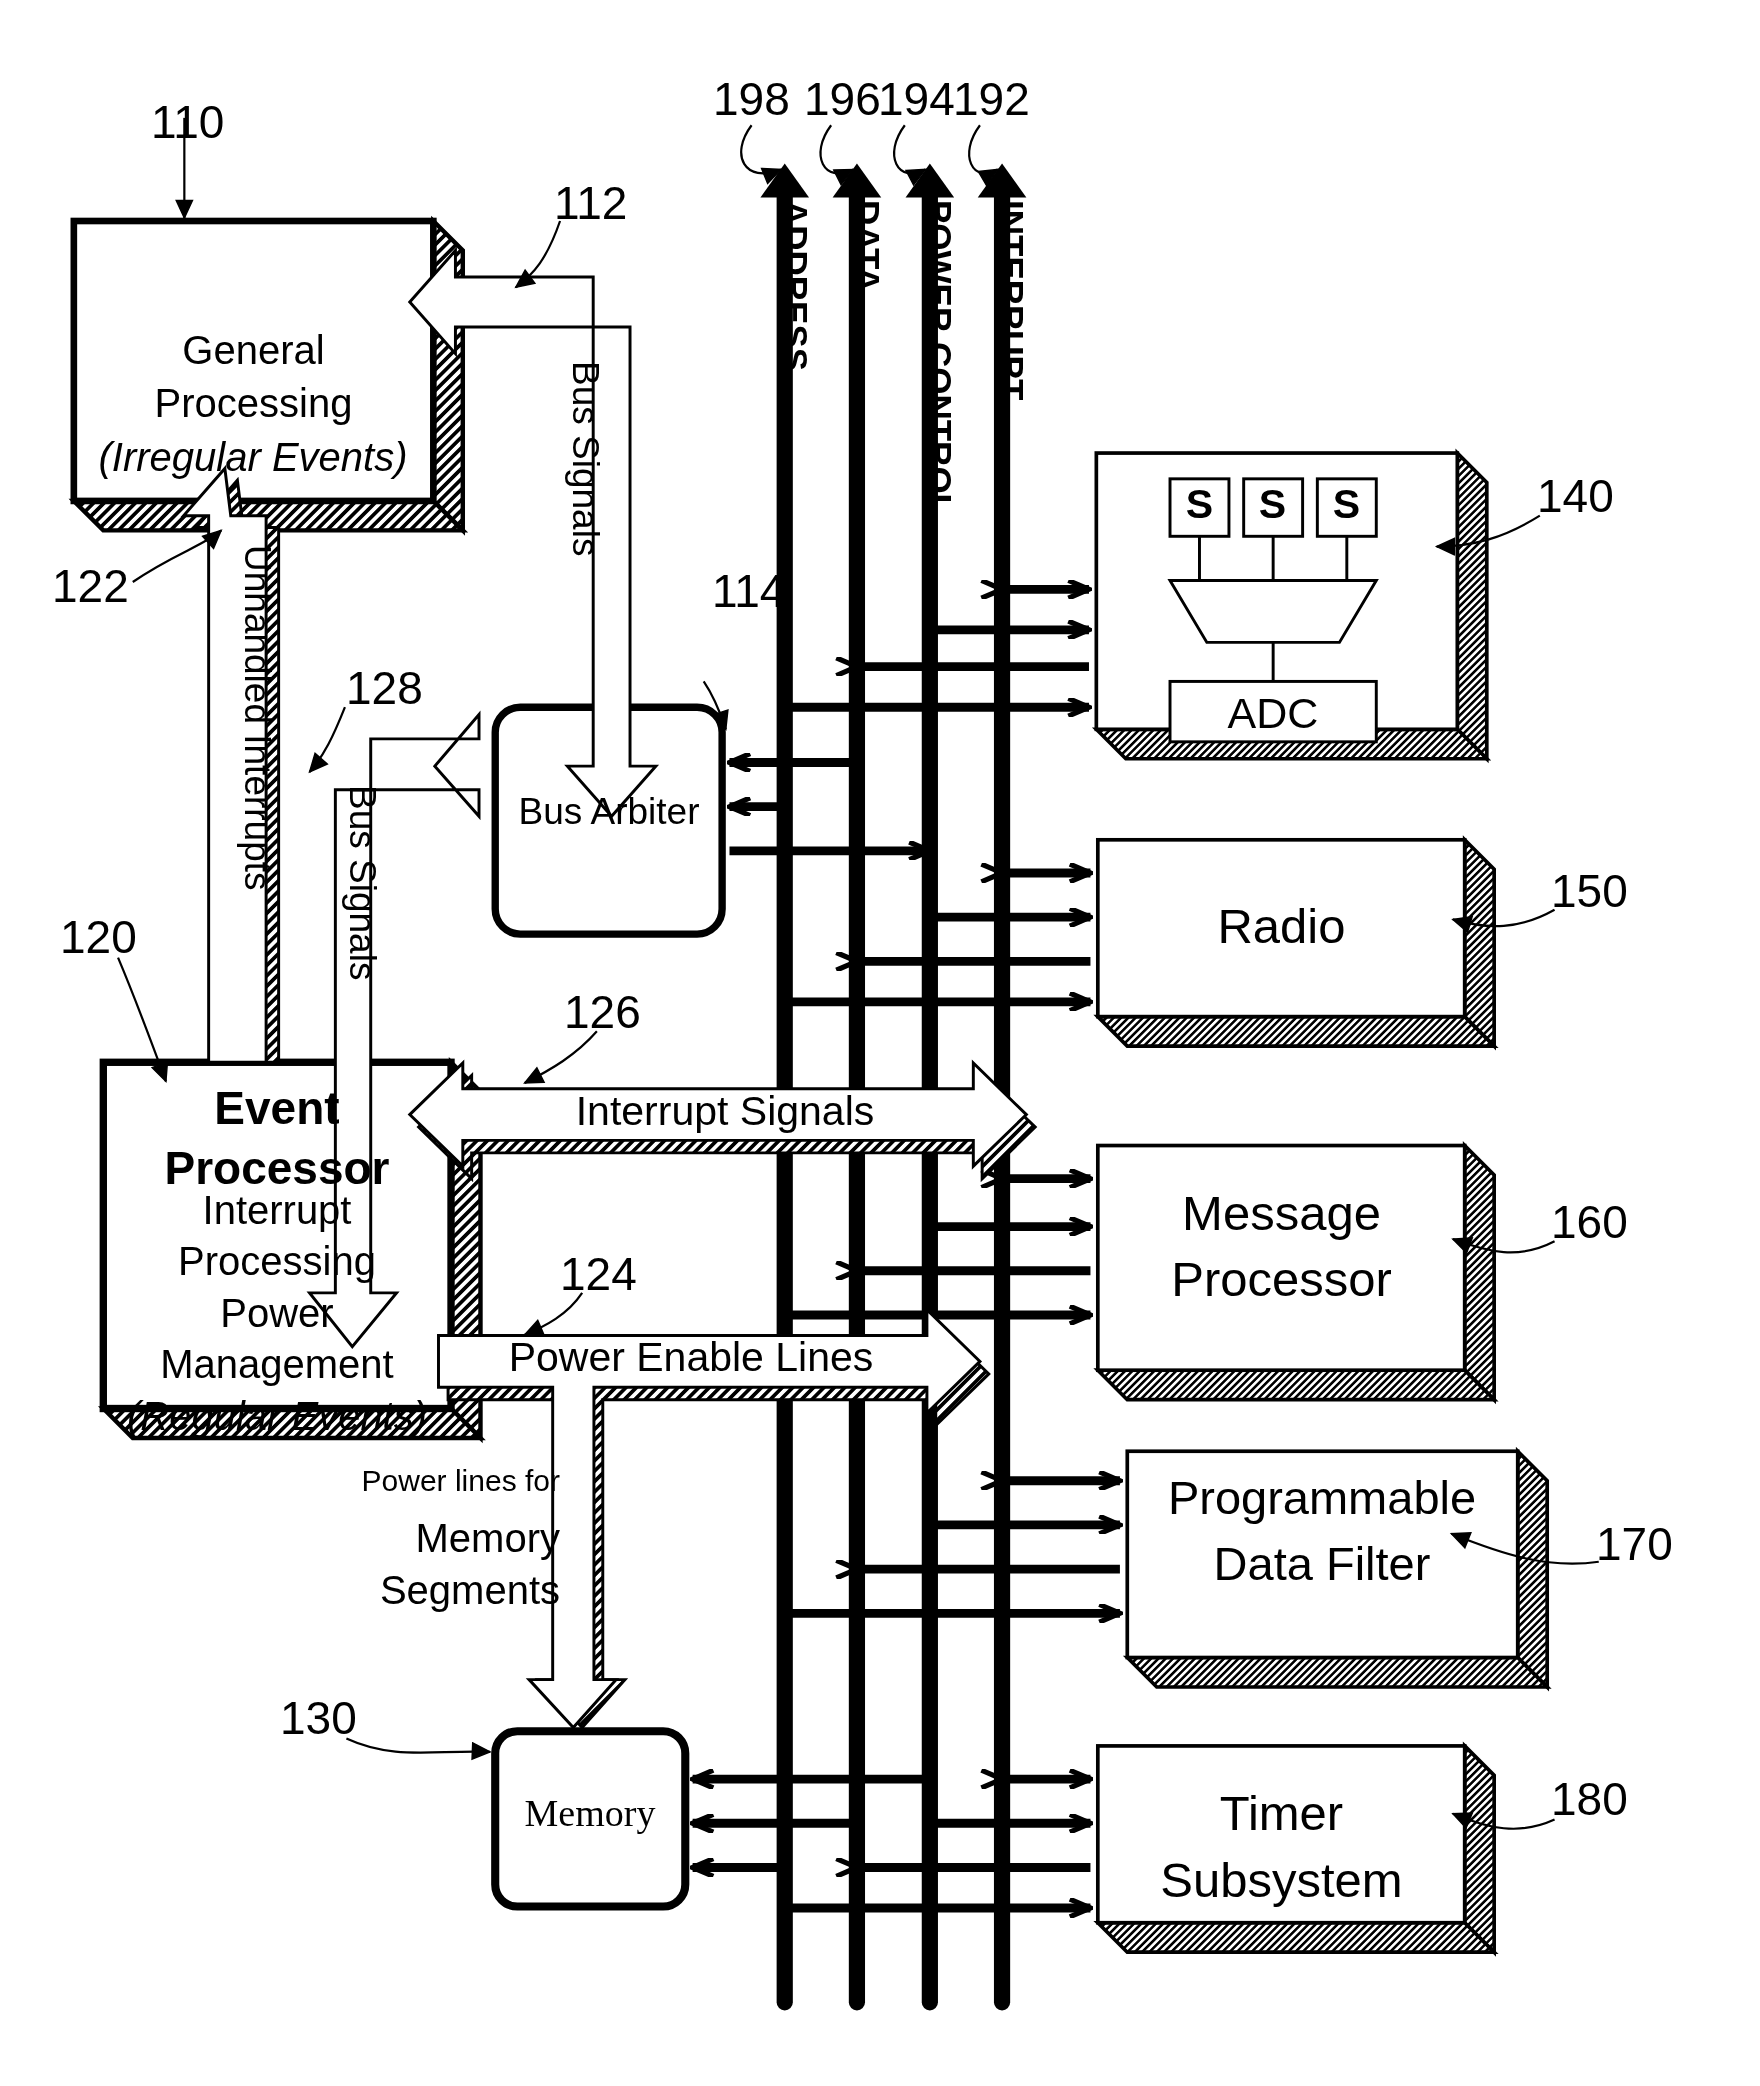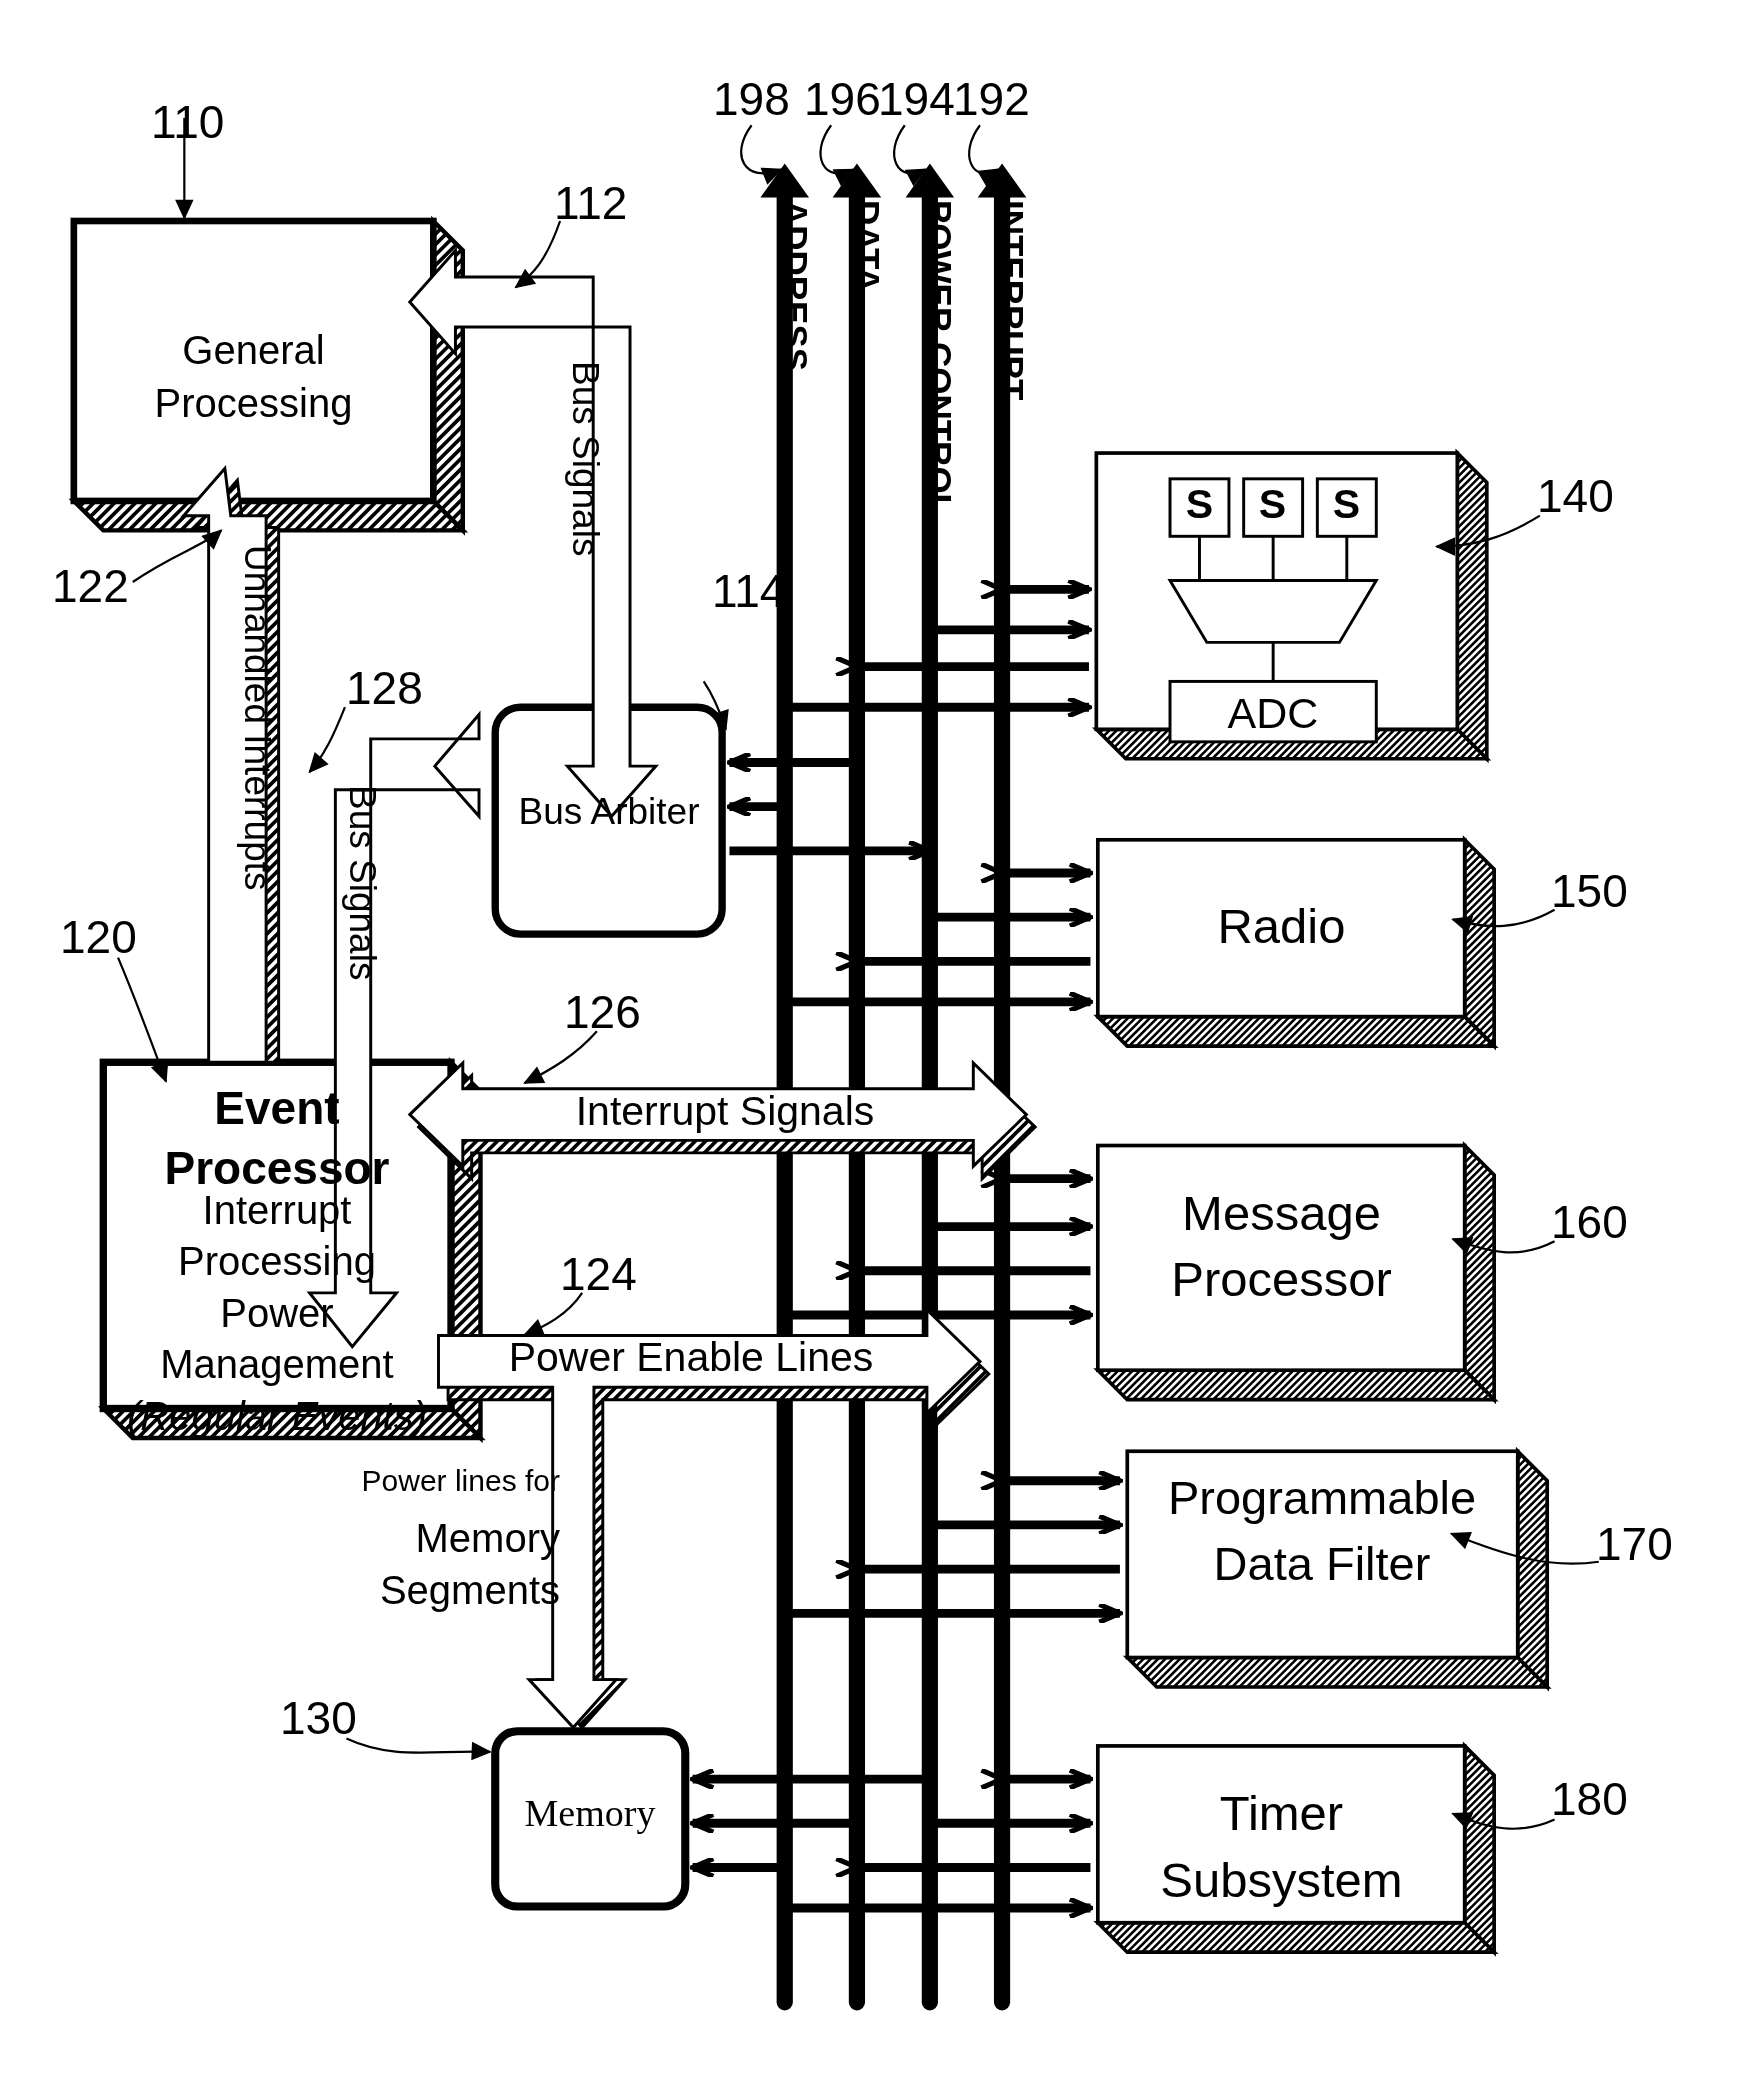--- a/index.html
+++ b/index.html
@@ -226,20 +226,21 @@
   <div class="lbl refnum" style="left:878px;top:74px;">194</div>
   <div class="lbl refnum" style="left:953px;top:74px;">192</div>
 
   <div class="lbl rot90" style="left:815px;top:200px;font-size:35px;font-weight:bold;">ADDRESS</div>
   <div class="lbl rot90" style="left:887px;top:200px;font-size:35px;font-weight:bold;">DATA</div>
   <div class="lbl rot90" style="left:959px;top:200px;font-size:35px;font-weight:bold;">POWER CONTROL</div>
   <div class="lbl rot90" style="left:1031px;top:200px;font-size:35px;font-weight:bold;">INTERRUPT</div>
 
   <div class="lbl center" style="left:74px;top:328px;width:359px;font-size:40px;">General</div>
   <div class="lbl center" style="left:74px;top:381px;width:359px;font-size:40px;">Processing</div>
+  <div class="lbl center ital" style="left:66px;top:435px;width:374px;font-size:40px;">(Irregular Events)</div>
 
   <div class="lbl center blk-title" style="left:103px;top:1083px;width:348px;font-size:46px;">Event</div>
   <div class="lbl center blk-title" style="left:96px;top:1143px;width:362px;font-size:46px;">Processor</div>
   <div class="lbl center" style="left:103px;top:1188px;width:348px;font-size:40px;">Interrupt</div>
   <div class="lbl center" style="left:103px;top:1239px;width:348px;font-size:40px;">Processing</div>
   <div class="lbl center" style="left:103px;top:1291px;width:348px;font-size:40px;">Power</div>
   <div class="lbl center" style="left:103px;top:1342px;width:348px;font-size:40px;">Management</div>
   <div class="lbl center ital" style="left:96px;top:1394px;width:362px;font-size:40px;">(Regular Events)</div>
 
   <div class="lbl center" style="left:488px;top:791px;width:242px;font-size:37px;">Bus Arbiter</div>

